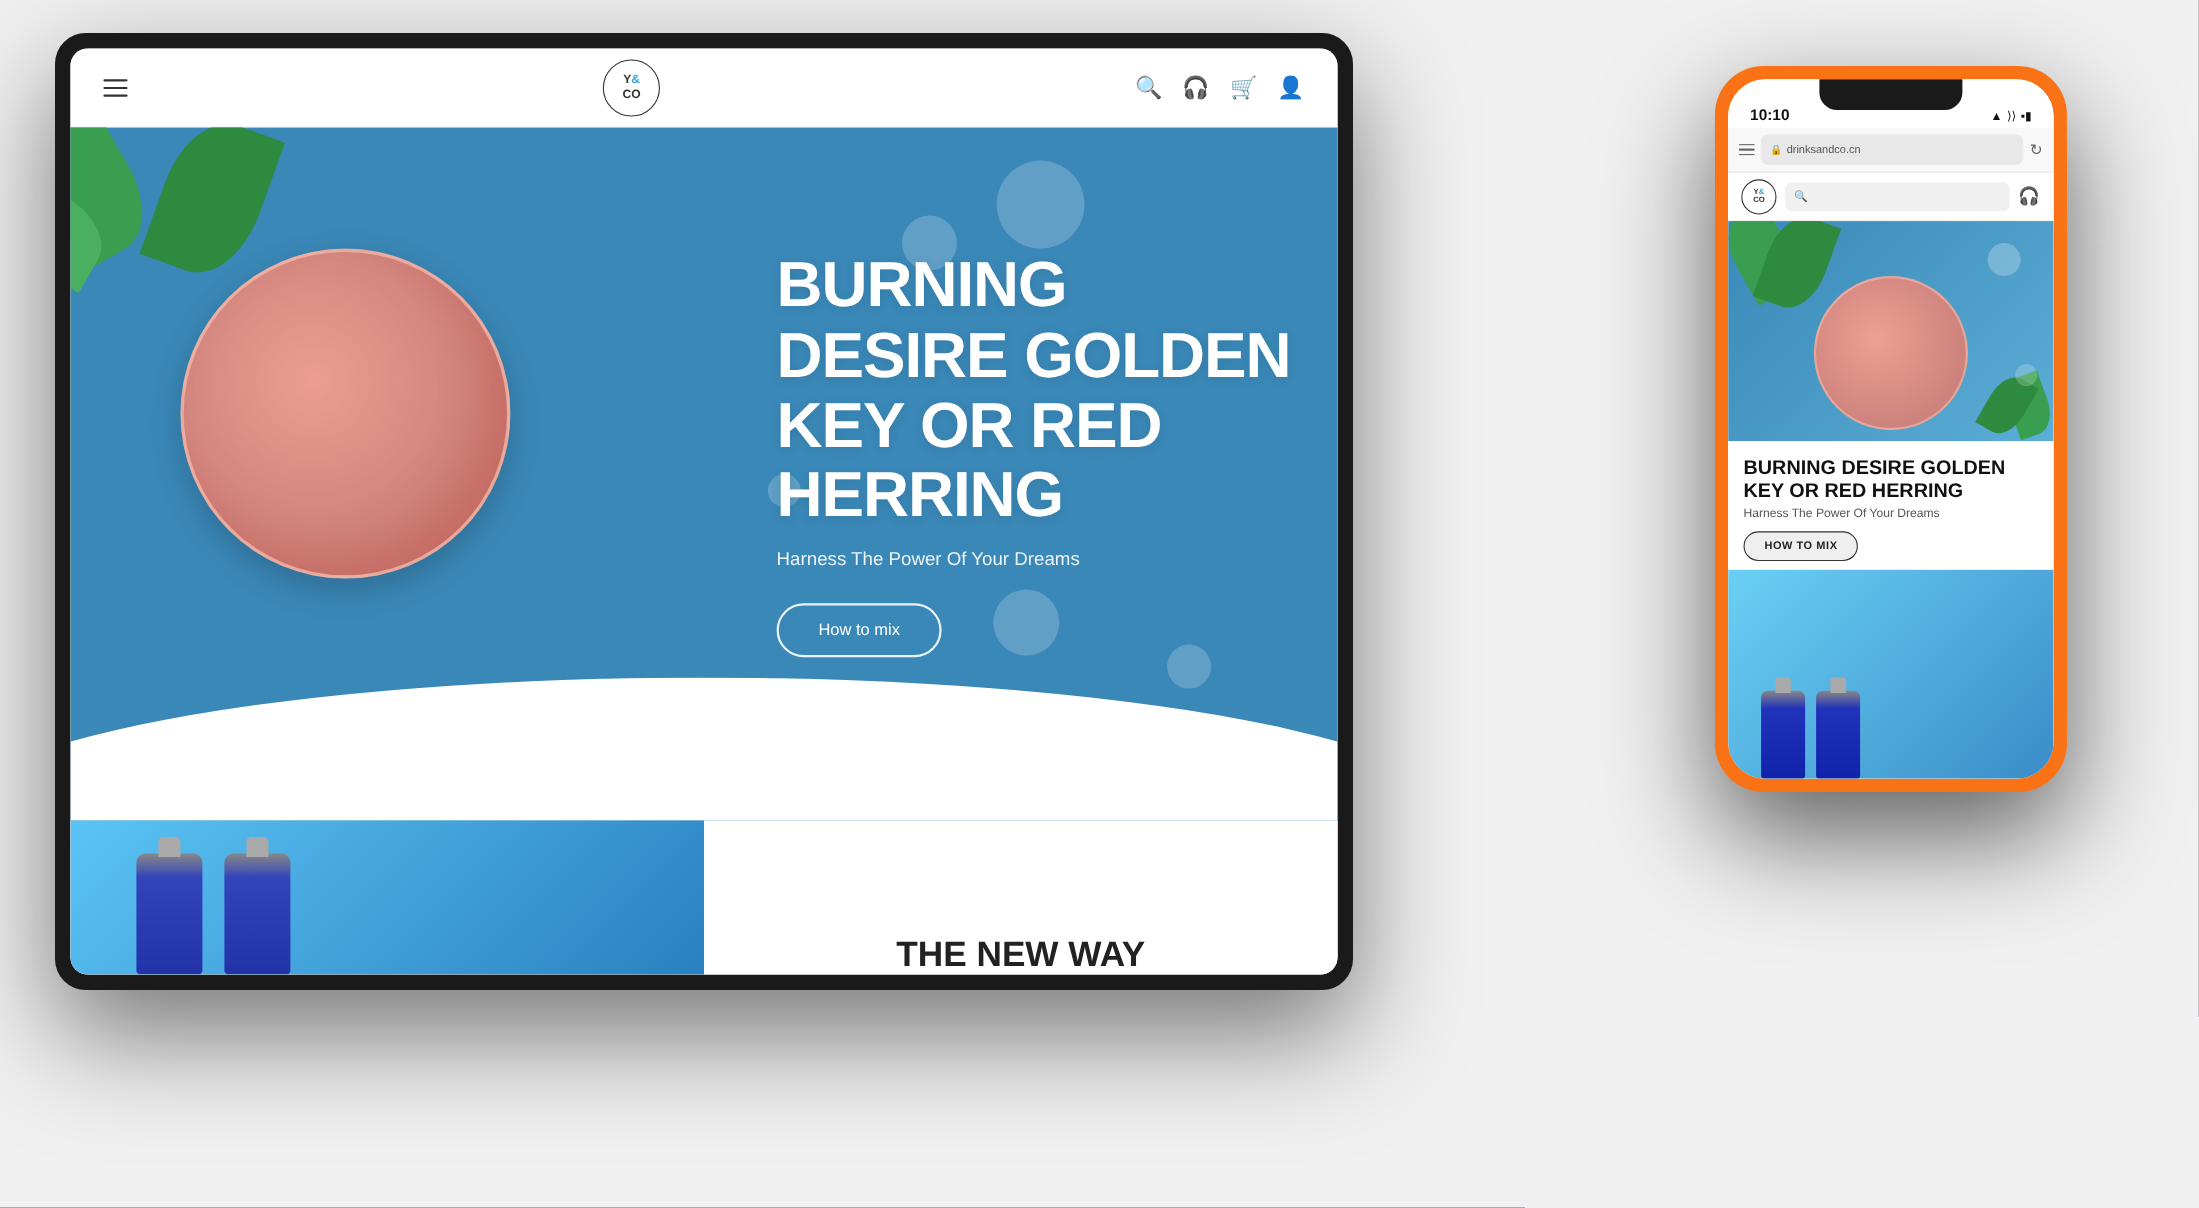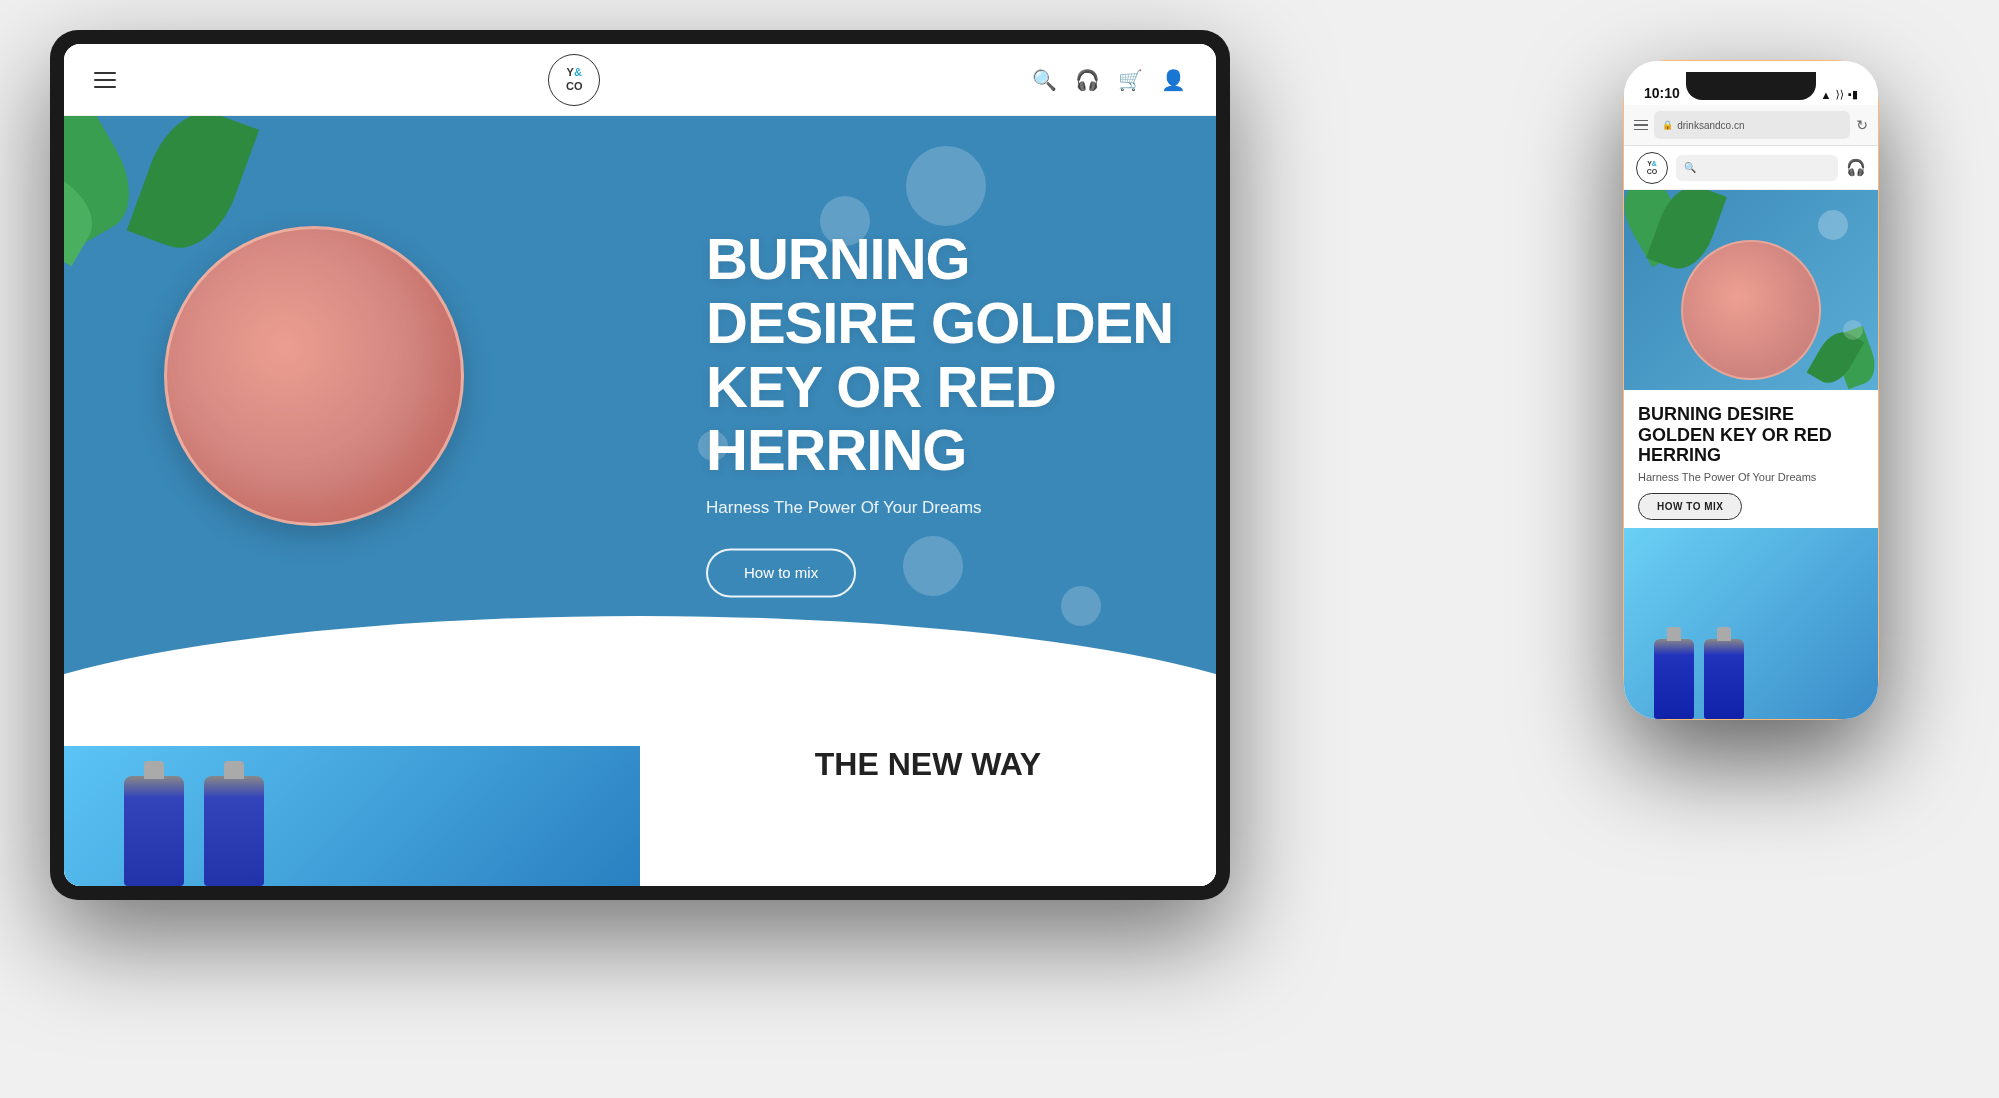--- a/index.html
+++ b/index.html
@@ -223,21 +223,21 @@
       flex: 1;
       position: relative;
       overflow: hidden;
     }
     .bottom-card-blue {
       background: linear-gradient(135deg, #5bc4f5 0%, #2a80c0 100%);
     }
     .bottom-card-white {
       background: #fff;
       display: flex;
-      align-items: flex-start;
+      align-items: flex-end;
       justify-content: center;
     }
     .bottom-card-white .card-text {
       font-size: 32px;
       font-weight: 900;
       color: #222;
       text-transform: uppercase;
     }
     .bottle-mini {
       position: absolute;
@@ -259,26 +259,26 @@
       border-radius: 4px 4px 0 0;
     }
     .bottle-1 { left: 60px; }
     .bottle-2 { left: 140px; }
 
     
     .phone {
       position: absolute;
       right: 120px;
       top: 60px;
-      width: 256px;
+      width: 320px;
       height: 660px;
-      background: #fdba74;
+      background: #f97316;
       border-radius: 44px;
       box-shadow: 0 40px 100px rgba(0,0,0,0.6);
-      padding: 1px;
+      padding: 12px;
       z-index: 10;
     }
     .phone-screen {
       width: 100%;
       height: 100%;
       border-radius: 34px;
       overflow: hidden;
       background: #fff;
       display: flex;
       flex-direction: column;

